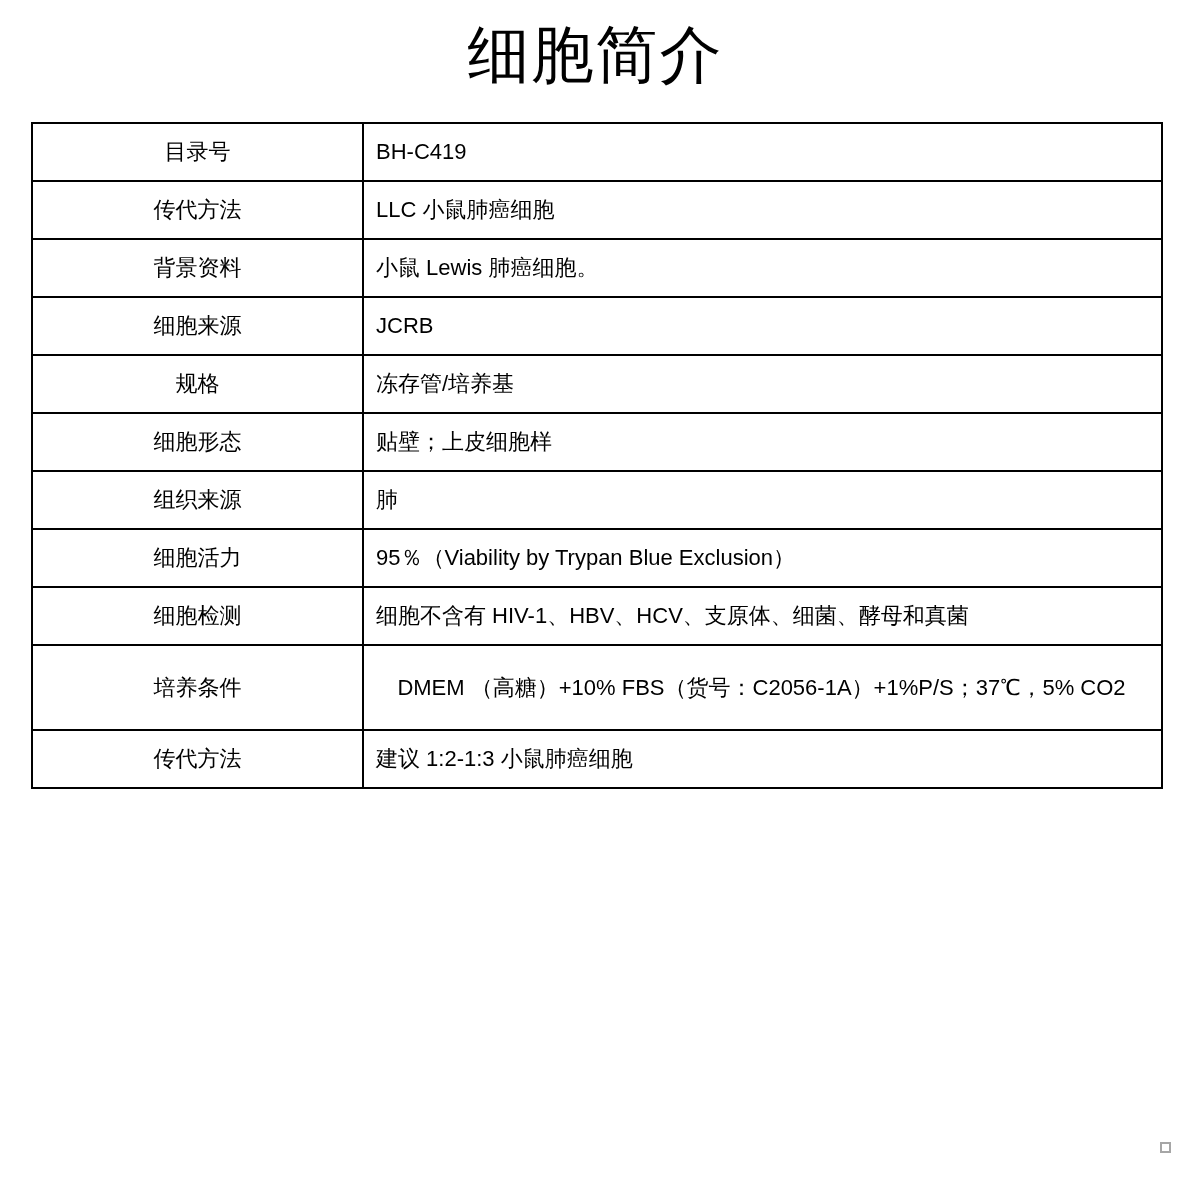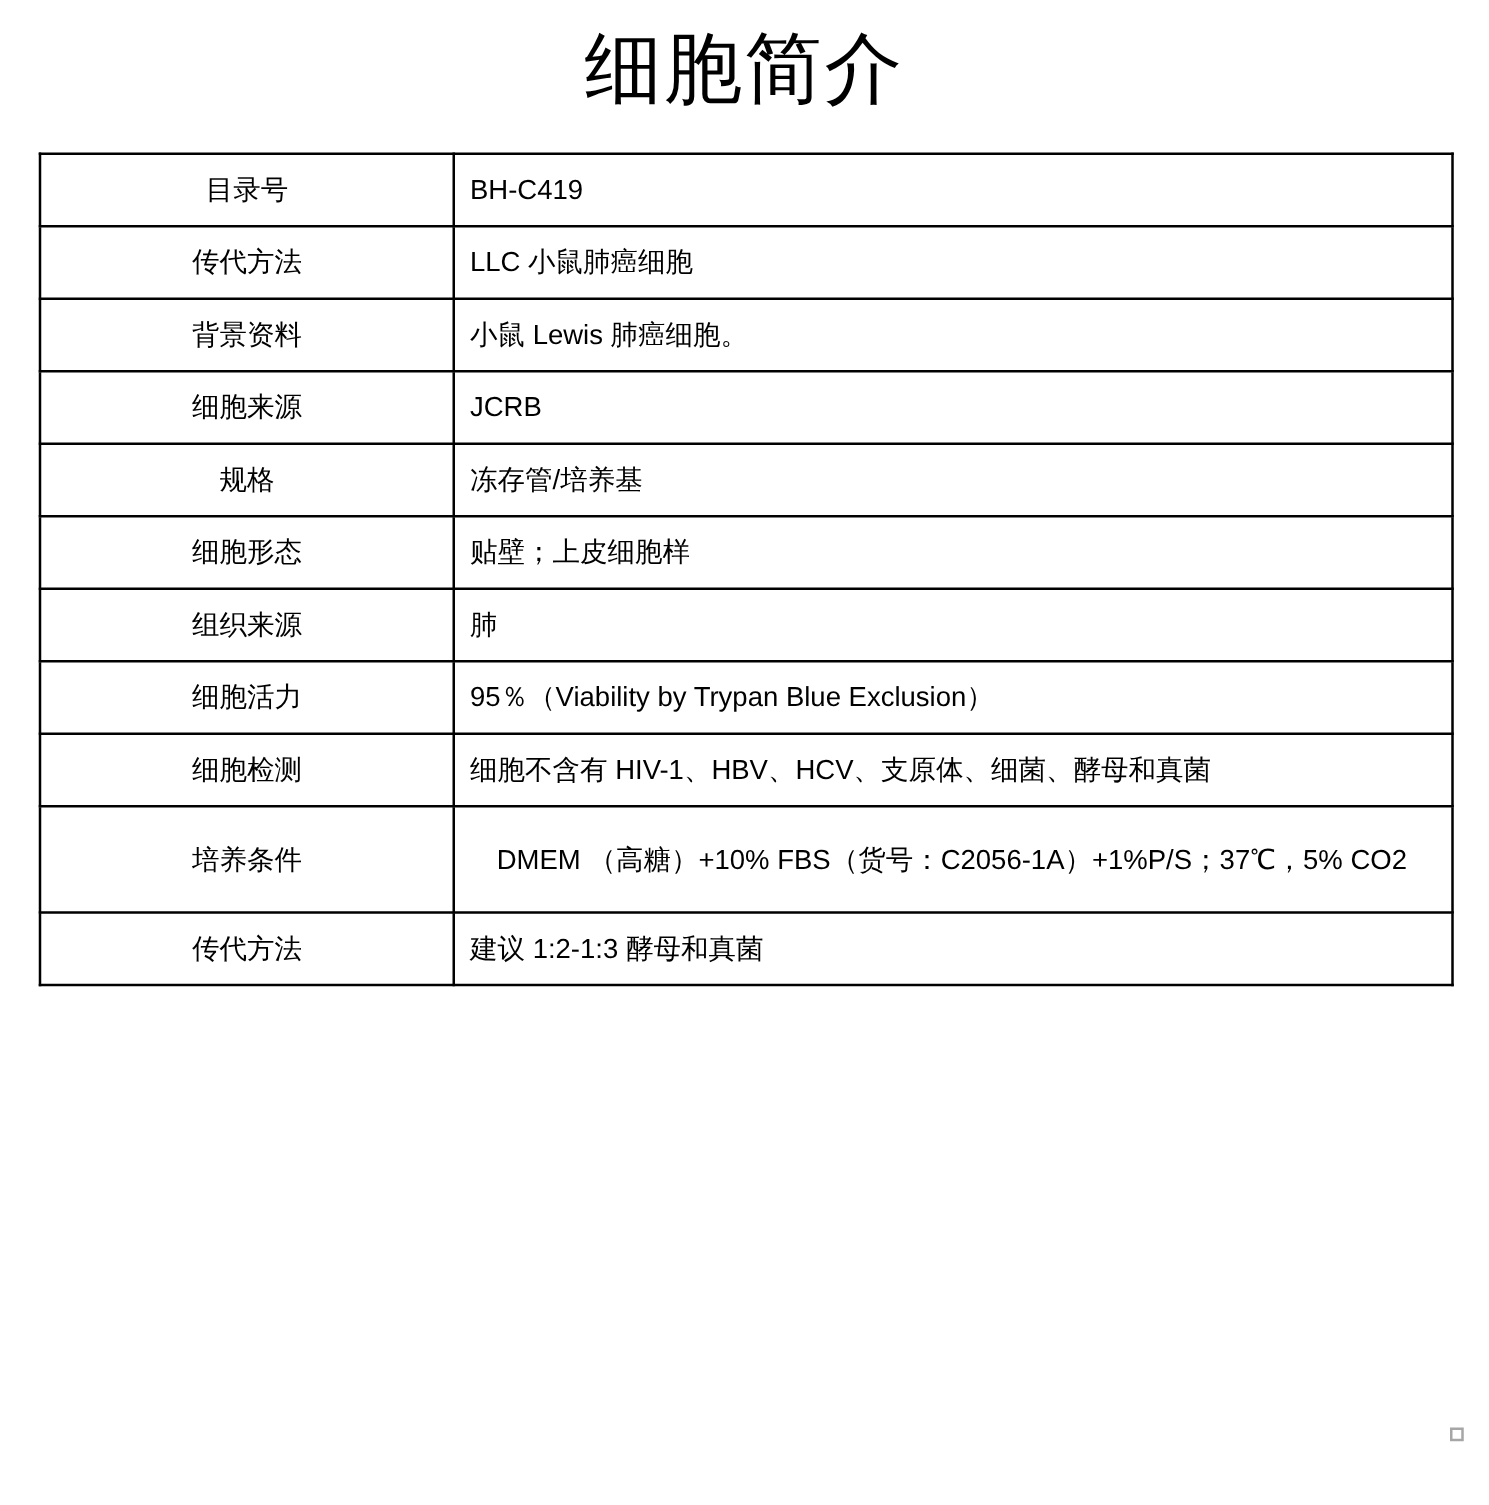--- a/index.html
+++ b/index.html
@@ -107,18 +107,18 @@
     <tr>
       <td class="label-cell">细胞检测</td>
       <td class="value-cell">细胞不含有 HIV-1、HBV、HCV、支原体、细菌、酵母和真菌</td>
     </tr>
     <tr class="tall">
       <td class="label-cell">培养条件</td>
       <td class="value-cell">DMEM （高糖）+10% FBS（货号：C2056-1A）+1%P/S；37℃，5% CO2</td>
     </tr>
     <tr>
       <td class="label-cell">传代方法</td>
-      <td class="value-cell">建议 1:2-1:3 酵母和真菌</td>
+      <td class="value-cell">建议 1:2-1:3 小鼠肺癌细胞</td>
     </tr>
   </tbody>
 </table>
 
 <div class="resize-handle"></div>
 
 </body></html>

